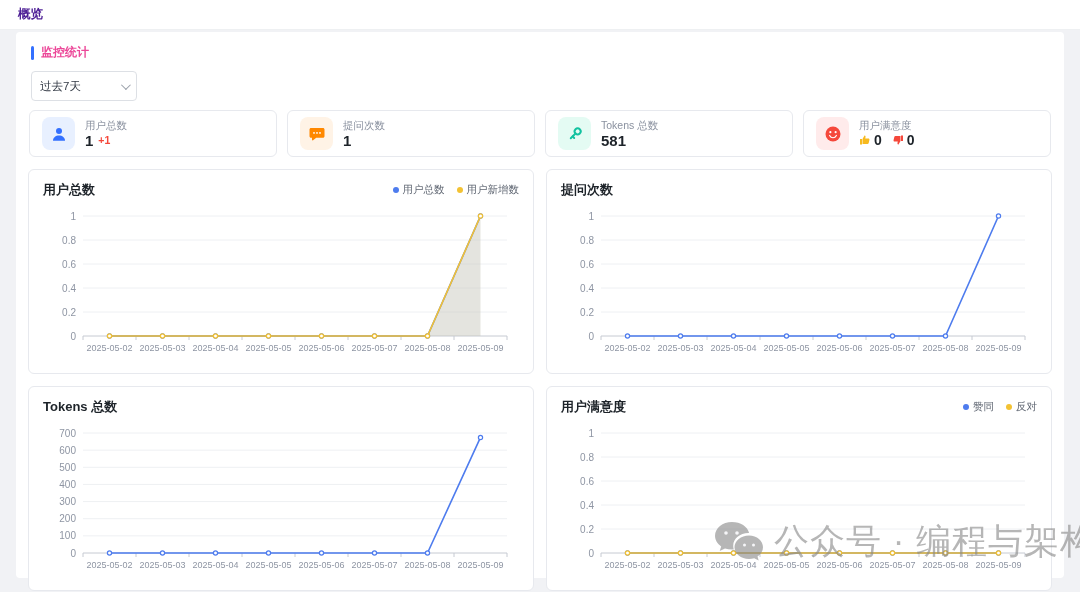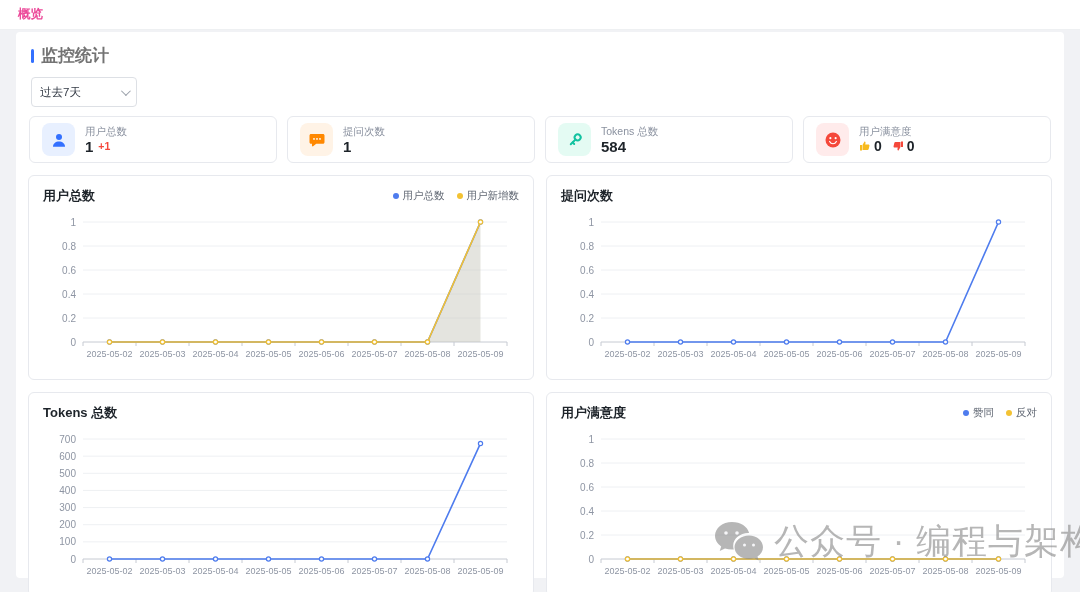--- a/index.html
+++ b/index.html
@@ -1,26 +1,26 @@
 <!DOCTYPE html>
 <html><head>
 <meta charset="utf-8">
 <style>
   * { margin:0; padding:0; box-sizing:border-box; }
   html,body { width:1080px; height:592px; overflow:hidden; }
   body { font-family:"Liberation Sans","DejaVu Sans",sans-serif; background:#f1f2f5; position:relative; }
 
   .topbar { height:30px; background:#fff; display:flex; align-items:center; padding:0 18px; border-bottom:1px solid #eef0f2; }
-  .topbar-title { font-size:12.5px; font-weight:700; color:#ec4899; }
+  .topbar-title { font-size:12.5px; font-weight:700; color:#4c1d95; }
 
   .main-card { position:absolute; left:16px; top:32px; width:1048px; height:546px; background:#fff; border-radius:4px; padding:10px 12px; }
 
   .section-header { display:flex; align-items:center; margin:2px 0 10px 3px; }
   .accent-bar { width:3px; height:14px; background:#3370ff; border-radius:2px; margin-right:7px; }
-  .section-title { font-size:17px; font-weight:700; color:#737373; }
+  .section-title { font-size:12px; font-weight:700; color:#ec4899; }
 
   .range-select { width:106px; height:30px; border:1px solid #dde0e5; border-radius:4px; background:#fff; display:flex; align-items:center; justify-content:space-between; padding:0 8px; margin:0 0 9px 3px; cursor:pointer; }
   .range-select span { font-size:11.5px; color:#333a45; }
   .chevron { width:7px; height:7px; border-right:1.4px solid #9aa0aa; border-bottom:1.4px solid #9aa0aa; transform:rotate(45deg) translateY(-2px); }
 
   .stats-row { display:flex; gap:10px; margin:0 1px 12px 1px; }
   .stat-card { flex:1; height:47px; border:1px solid #e7e9ee; border-radius:6px; background:#fff; display:flex; align-items:center; padding-left:12px; }
   .stat-icon { width:33px; height:33px; border-radius:8px; display:flex; align-items:center; justify-content:center; flex:0 0 33px; }
   .stat-texts { margin-left:10px; }
   .stat-label { font-size:10.5px; color:#8a919f; line-height:13px; }
@@ -103,21 +103,21 @@
             <g transform="rotate(45 12 12)">
               <circle cx="12" cy="7" r="4" fill="none" stroke="#12c2a0" stroke-width="2.6"></circle>
               <line x1="12" y1="11" x2="12" y2="20" stroke="#12c2a0" stroke-width="2.6" stroke-linecap="round"></line>
               <line x1="12" y1="16.5" x2="15" y2="16.5" stroke="#12c2a0" stroke-width="2.6" stroke-linecap="round"></line>
             </g>
           </svg>
       </div>
       <div class="stat-texts">
         <div class="stat-label">Tokens 总数</div>
         <div class="stat-value-row">
-          <span class="stat-value">584</span>
+          <span class="stat-value">581</span>
         </div>
       </div>
     </div>
 
     <div class="stat-card">
       <div class="stat-icon" style="background:#ffebeb;">
         <svg width="18" height="18" viewBox="0 0 24 24">
             <circle cx="12" cy="12" r="10" fill="#f5483b"></circle>
             <circle cx="8.5" cy="9.5" r="1.4" fill="#fff"></circle>
             <circle cx="15.5" cy="9.5" r="1.4" fill="#fff"></circle>

